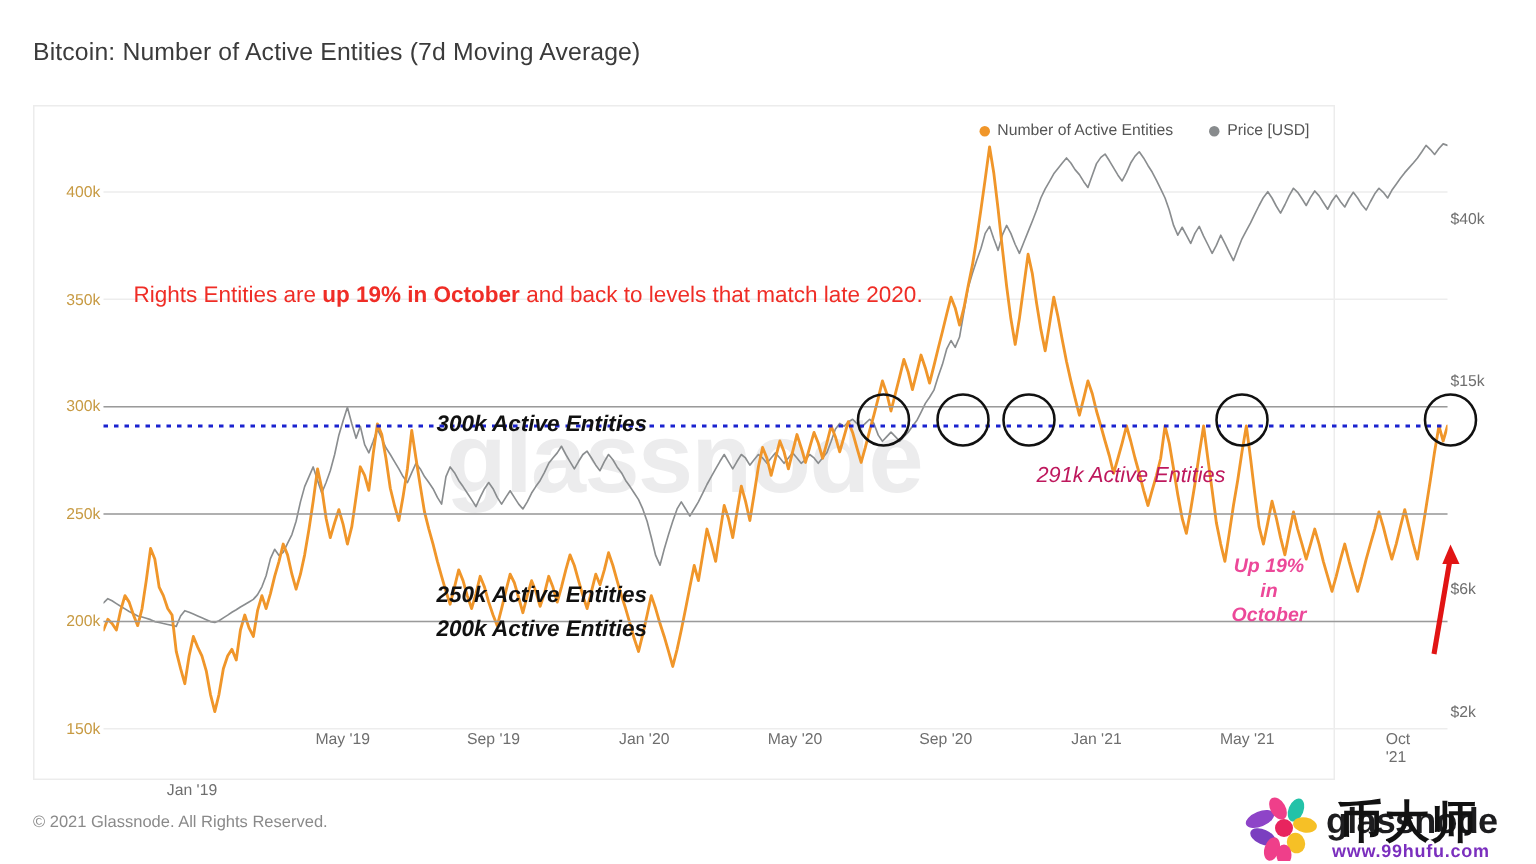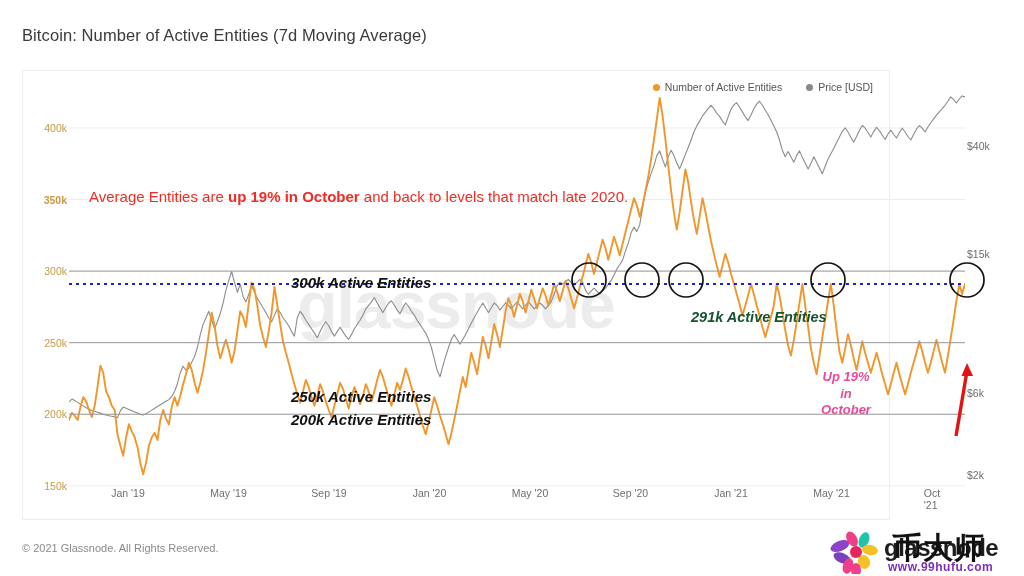--- a/index.html
+++ b/index.html
@@ -43,22 +43,22 @@
     position:absolute;left:66px;top:117px;font-size:15px;color:#ef2d26;
     white-space:nowrap;
   }
   .ann-red-head b{font-weight:bold;}
 
   .ann-level{
     position:absolute;font-size:15px;font-weight:bold;font-style:italic;
     color:#111;white-space:nowrap;
   }
   .ann-blue{
-    position:absolute;font-size:14.5px;font-weight:bold;font-style:italic;
-    color:#14532d;white-space:nowrap;
+    position:absolute;font-size:14.5px;font-weight:normal;font-style:italic;
+    color:#be185d;white-space:nowrap;
   }
   .ann-upoct{
     position:absolute;right:6px;top:298px;width:74px;text-align:center;
     font-size:13px;font-weight:bold;font-style:italic;color:#ec4899;
     line-height:1.28;
   }
   #watermark{
     position:absolute;left:50%;top:196px;transform:translateX(-50%);
     font-size:66px;color:#ececed;font-weight:600;letter-spacing:-1px;
     user-select:none;pointer-events:none;
@@ -135,48 +135,48 @@
           <circle cx="944" cy="208.9894736842105" r="17" fill="none" stroke="#111" stroke-width="1.7"></circle>
         </g>
       <g id="red-arrow">
         <line x1="933" y1="365" x2="944" y2="300" stroke="#e11414" stroke-width="3.4"></line>
         <polygon points="944,292 938.5,305 950,305" fill="#e11414"></polygon>
       </g>
     </svg>
   </div>
 
   <div class="ann-red-head">
-    <span>Average Entities are </span><b>up 19% in October</b><span> and back to levels that match late 2020.</span>
+    <span>Rights Entities are </span><b>up 19% in October</b><span> and back to levels that match late 2020.</span>
   </div>
 
   <div class="ann-level" style="left:268px;top:203px;">300k Active Entities</div>
   <div class="ann-level" style="left:268px;top:273px;margin-top:44px;">250k Active Entities</div>
   <div class="ann-level" style="left:268px;top:340px;">200k Active Entities</div>
   <div class="ann-blue" style="left:668px;top:238px;">291k Active Entities</div>
 
   <div class="ann-upoct">
     <div>Up 19%</div>
     <div>in</div>
     <div>October</div>
   </div>
 
   <div id="axis-left"></div>
   <div id="axis-right"></div>
   <div id="axis-x"></div>
 <div class="y-left-label" style="left: 0px; top: 408.842px;">150k</div>
     <div class="y-left-label" style="left: 0px; top: 337.263px;">200k</div>
     <div class="y-left-label" style="left: 0px; top: 265.684px;">250k</div>
     <div class="y-left-label" style="left: 0px; top: 194.105px;">300k</div>
-    <div class="y-left-label" style="left: 0px; top: 122.526px; font-weight: bold;">350k</div>
+    <div class="y-left-label" style="left: 0px; top: 122.526px;">350k</div>
     <div class="y-left-label" style="left: 0px; top: 50.9474px;">400k</div>
     <div class="y-right-label" style="left: 944px; top: 398.165px;">$2k</div>
     <div class="y-right-label" style="left: 944px; top: 277.603px; margin-top: 38px;">$6k</div>
     <div class="y-right-label" style="left: 944px; top: 177.049px;">$15k</div>
     <div class="y-right-label" style="left: 944px; top: 69.4124px;">$40k</div>
-    <div class="x-label" style="left: 105px;">Jan '19</div>
+    <div class="x-label" style="left: 105px; margin-top: 34px;">Jan '19</div>
     <div class="x-label" style="left: 205.5px;">May '19</div>
     <div class="x-label" style="left: 306px;">Sep '19</div>
     <div class="x-label" style="left: 406.5px;">Jan '20</div>
     <div class="x-label" style="left: 507px;">May '20</div>
     <div class="x-label" style="left: 607.5px;">Sep '20</div>
     <div class="x-label" style="left: 708px;">Jan '21</div>
     <div class="x-label" style="left: 808.5px;">May '21</div>
     <div class="x-label" style="left: 909px;">Oct '21</div>
   </div>
 

